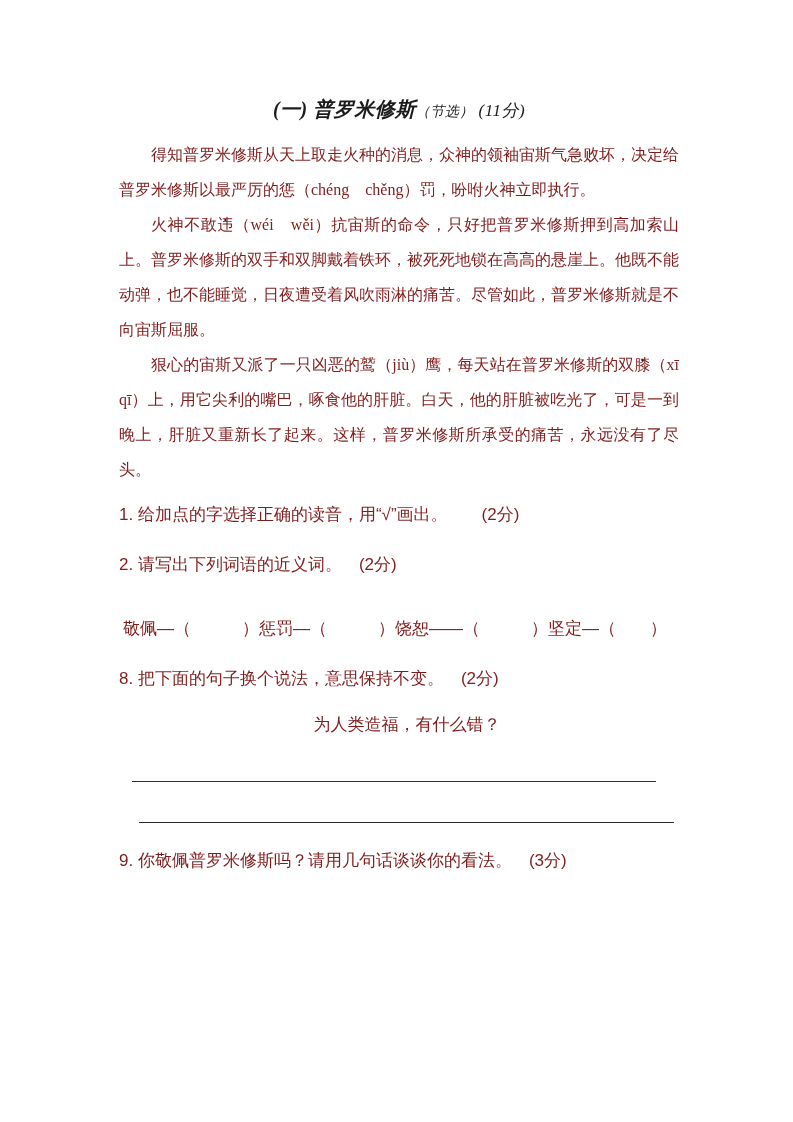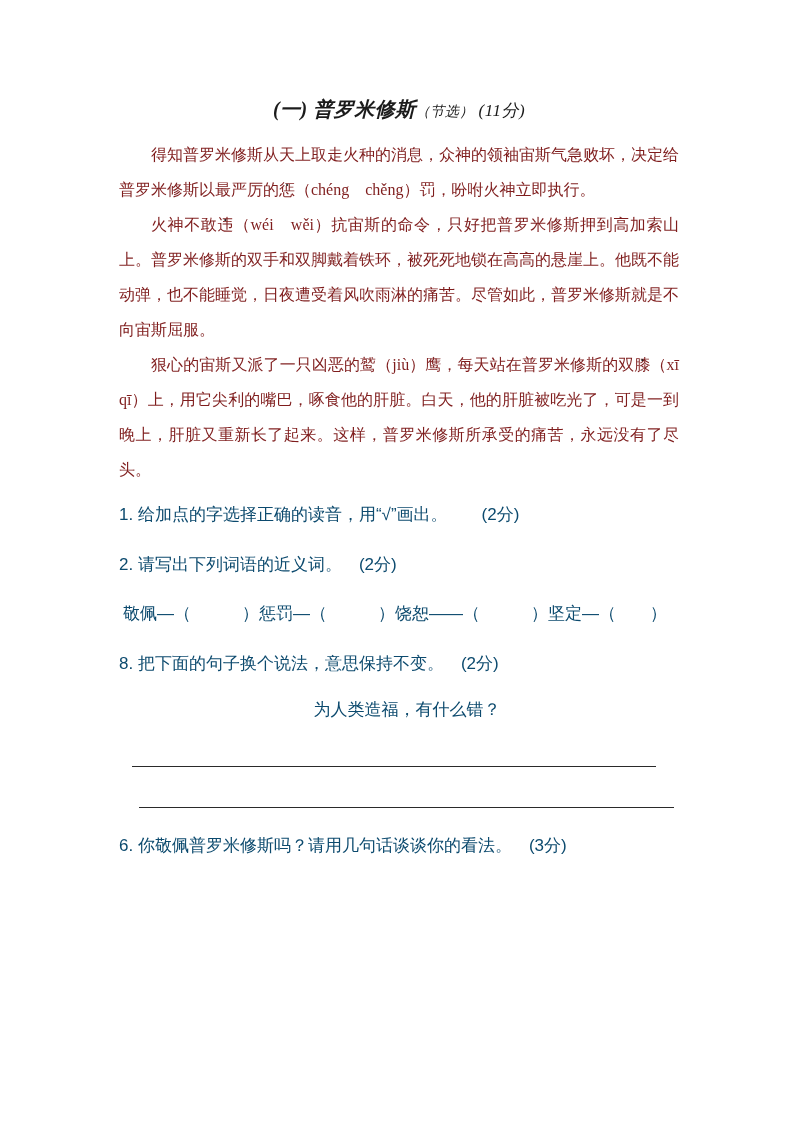--- a/index.html
+++ b/index.html
@@ -65,26 +65,26 @@
     left: 50%;
     transform: translateX(-50%);
     top: 1.02em;
     font-size: 0.55em;
     line-height: 1;
     color: #1b1b1b;
   }
   .questions {
     font-family: "Liberation Sans", sans-serif;
     font-size: 17px;
-    color: #0c4a6e;
+    color: #7f1d1d;
   }
   .q { margin-top: 26px; line-height: 24px; }
   .q.first { margin-top: 16px; }
   .blanks {
-    margin-top: 25px;
+    margin-top: 40px;
     padding-left: 4px;
     line-height: 24px;
     white-space: nowrap;
   }
   .sentence {
     margin-top: 22px;
     padding-left: 16px;
     line-height: 24px;
     text-align: center;
   }
@@ -111,17 +111,17 @@
       </div>
 
     <div class="questions">
       <div class="q first">1. 给加点的字选择正确的读音，用“√”画出。　　(2分)</div>
       <div class="q">2. 请写出下列词语的近义词。　(2分)</div>
       <div class="blanks">敬佩—（　　　）惩罚—（　　　）饶恕——（　　　）坚定—（　　）</div>
       <div class="q">8. 把下面的句子换个说法，意思保持不变。　(2分)</div>
       <div class="sentence">为人类造福，有什么错？</div>
       <div class="answer-line line3"></div>
       <div class="answer-line line4"></div>
-      <div class="q">6. 你敬佩普罗米修斯吗？请用几句话谈谈你的看法。　(3分)</div>
+      <div class="q">9. 你敬佩普罗米修斯吗？请用几句话谈谈你的看法。　(3分)</div>
     </div>
 
   </div>
 </div>
 
 </body></html>

